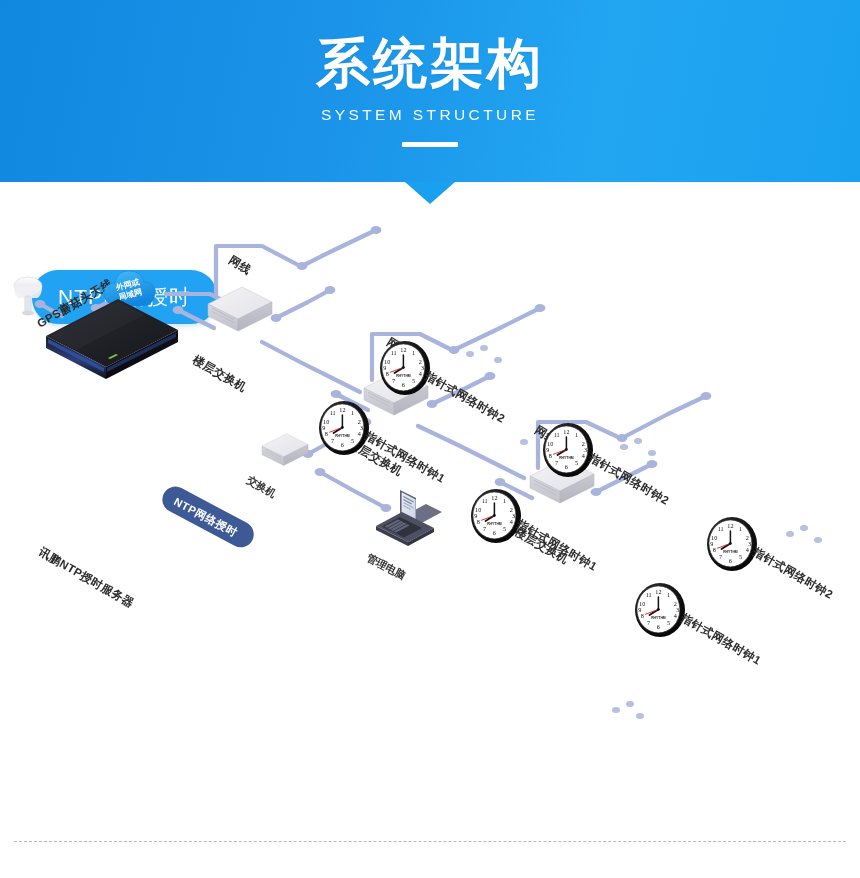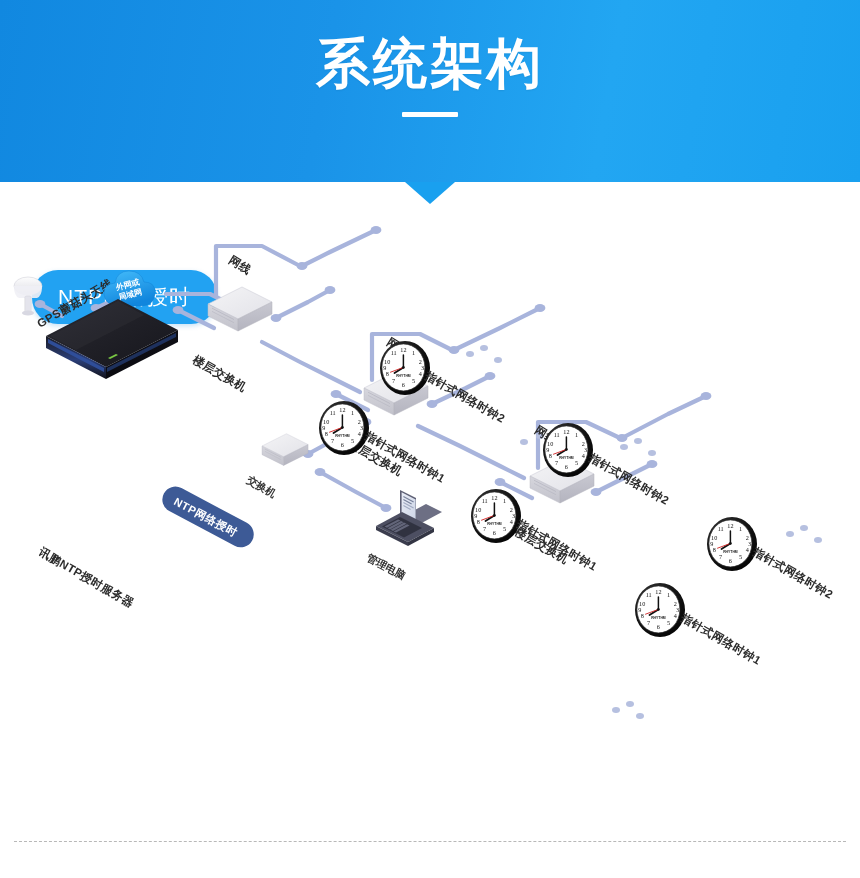--- a/index.html
+++ b/index.html
@@ -134,20 +134,21 @@
     height: 0;
     border-top: 1px dashed #b8b8b8;
   }
 </style>
 </head>
 <body>
 
 <div class="banner">
   <div class="banner-inner">
     <h1 class="banner-title">系统架构</h1>
+    <p class="banner-sub">SYSTEM STRUCTURE</p>
     <div class="banner-rule"></div>
   </div>
 </div>
 <div class="banner-arrow"></div>
 
 <div class="ntp-pill">NTP网络授时</div>
 
 <div class="diagram-wrap">
 <svg class="diagram" viewBox="0 0 860 660" xmlns="http://www.w3.org/2000/svg">
   <defs>

